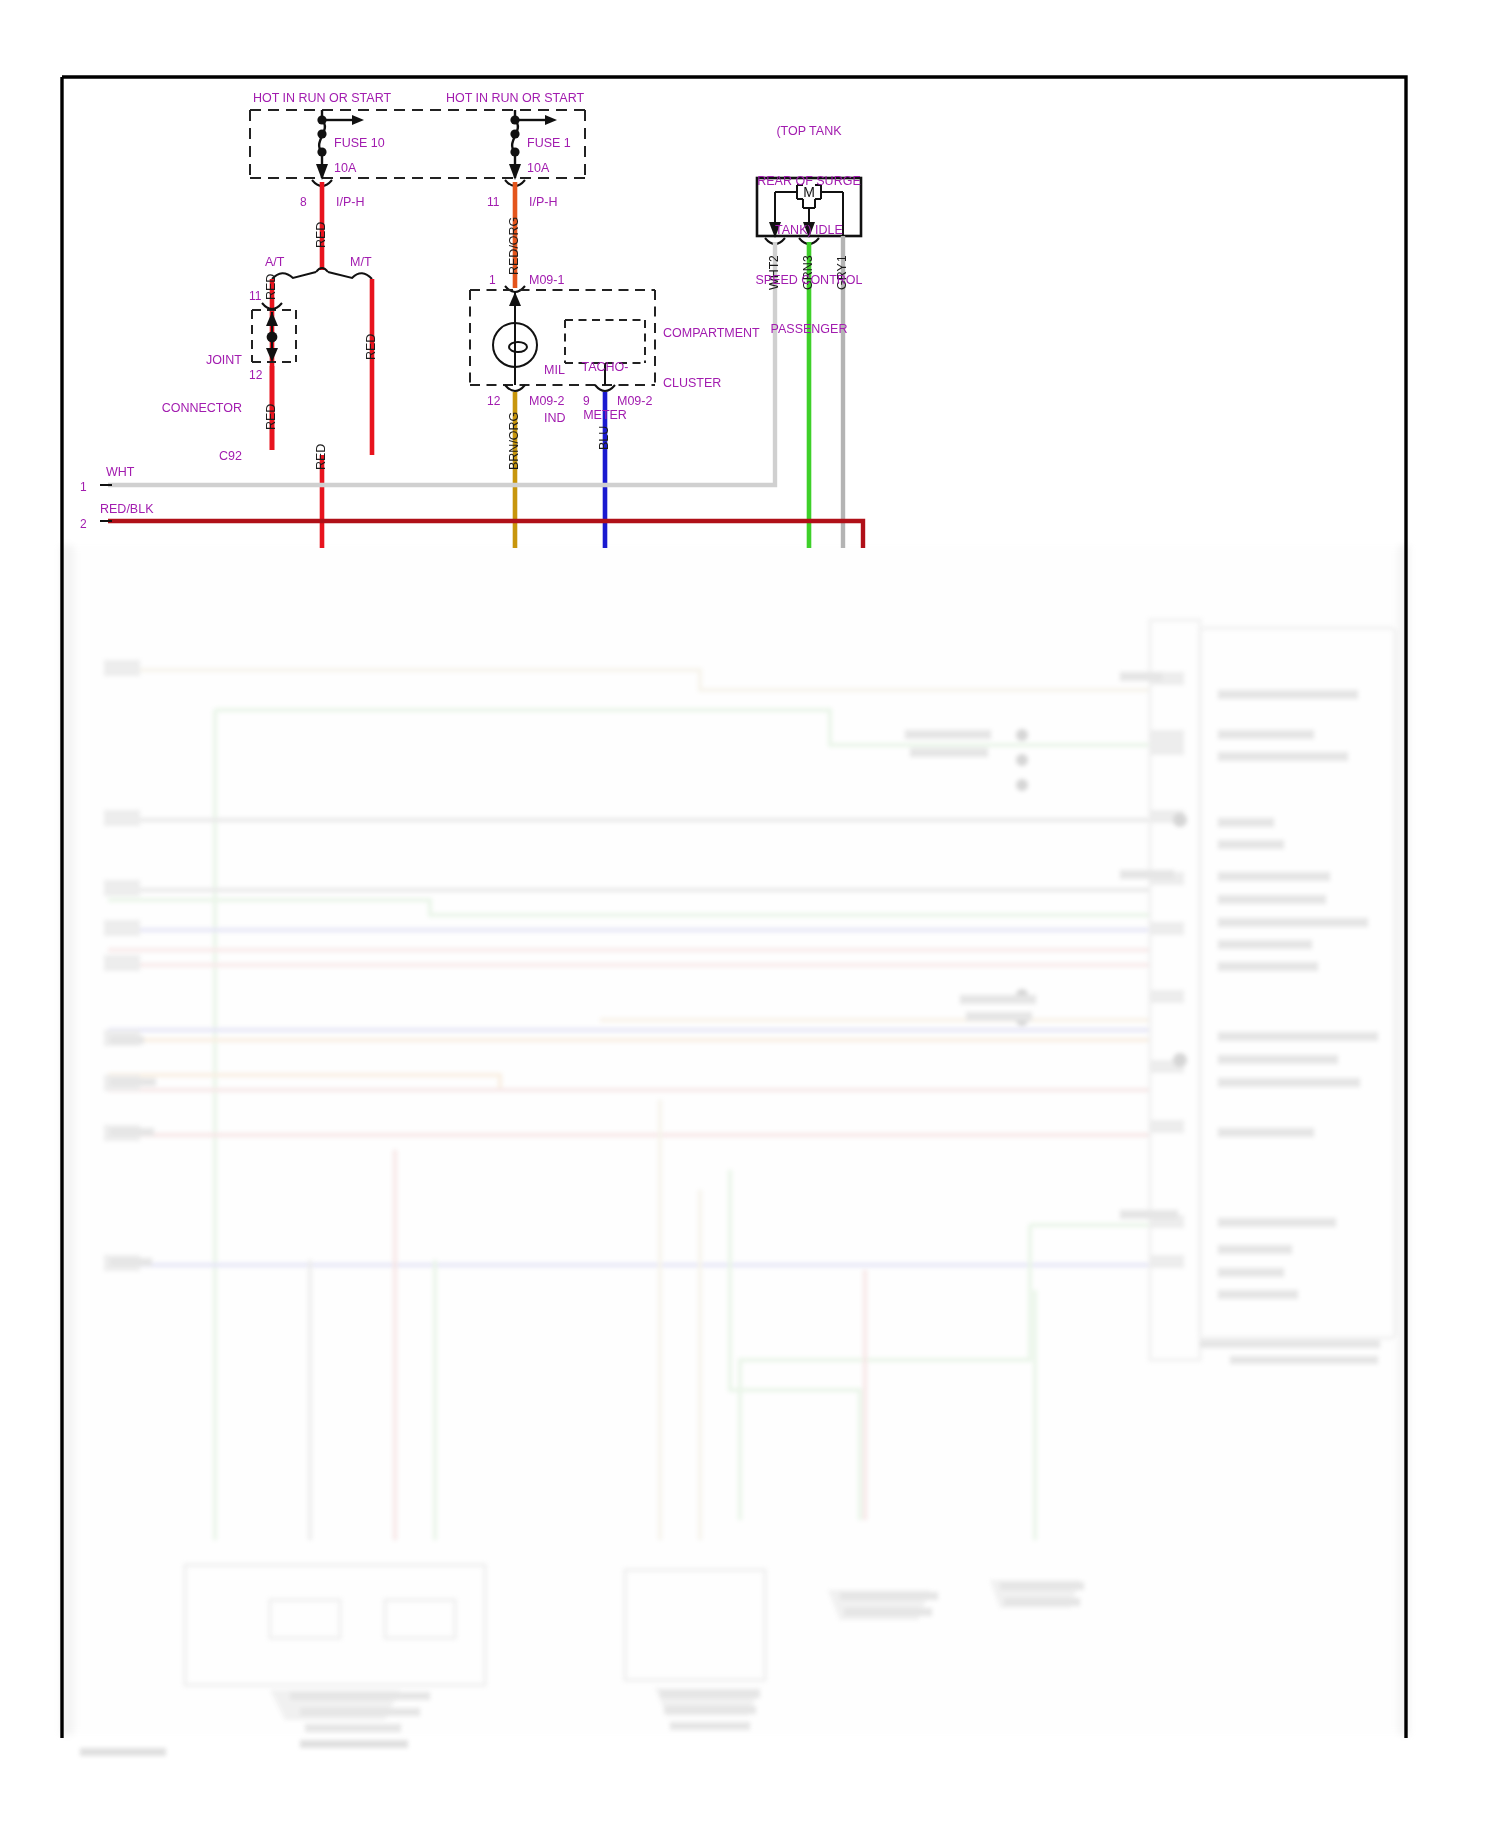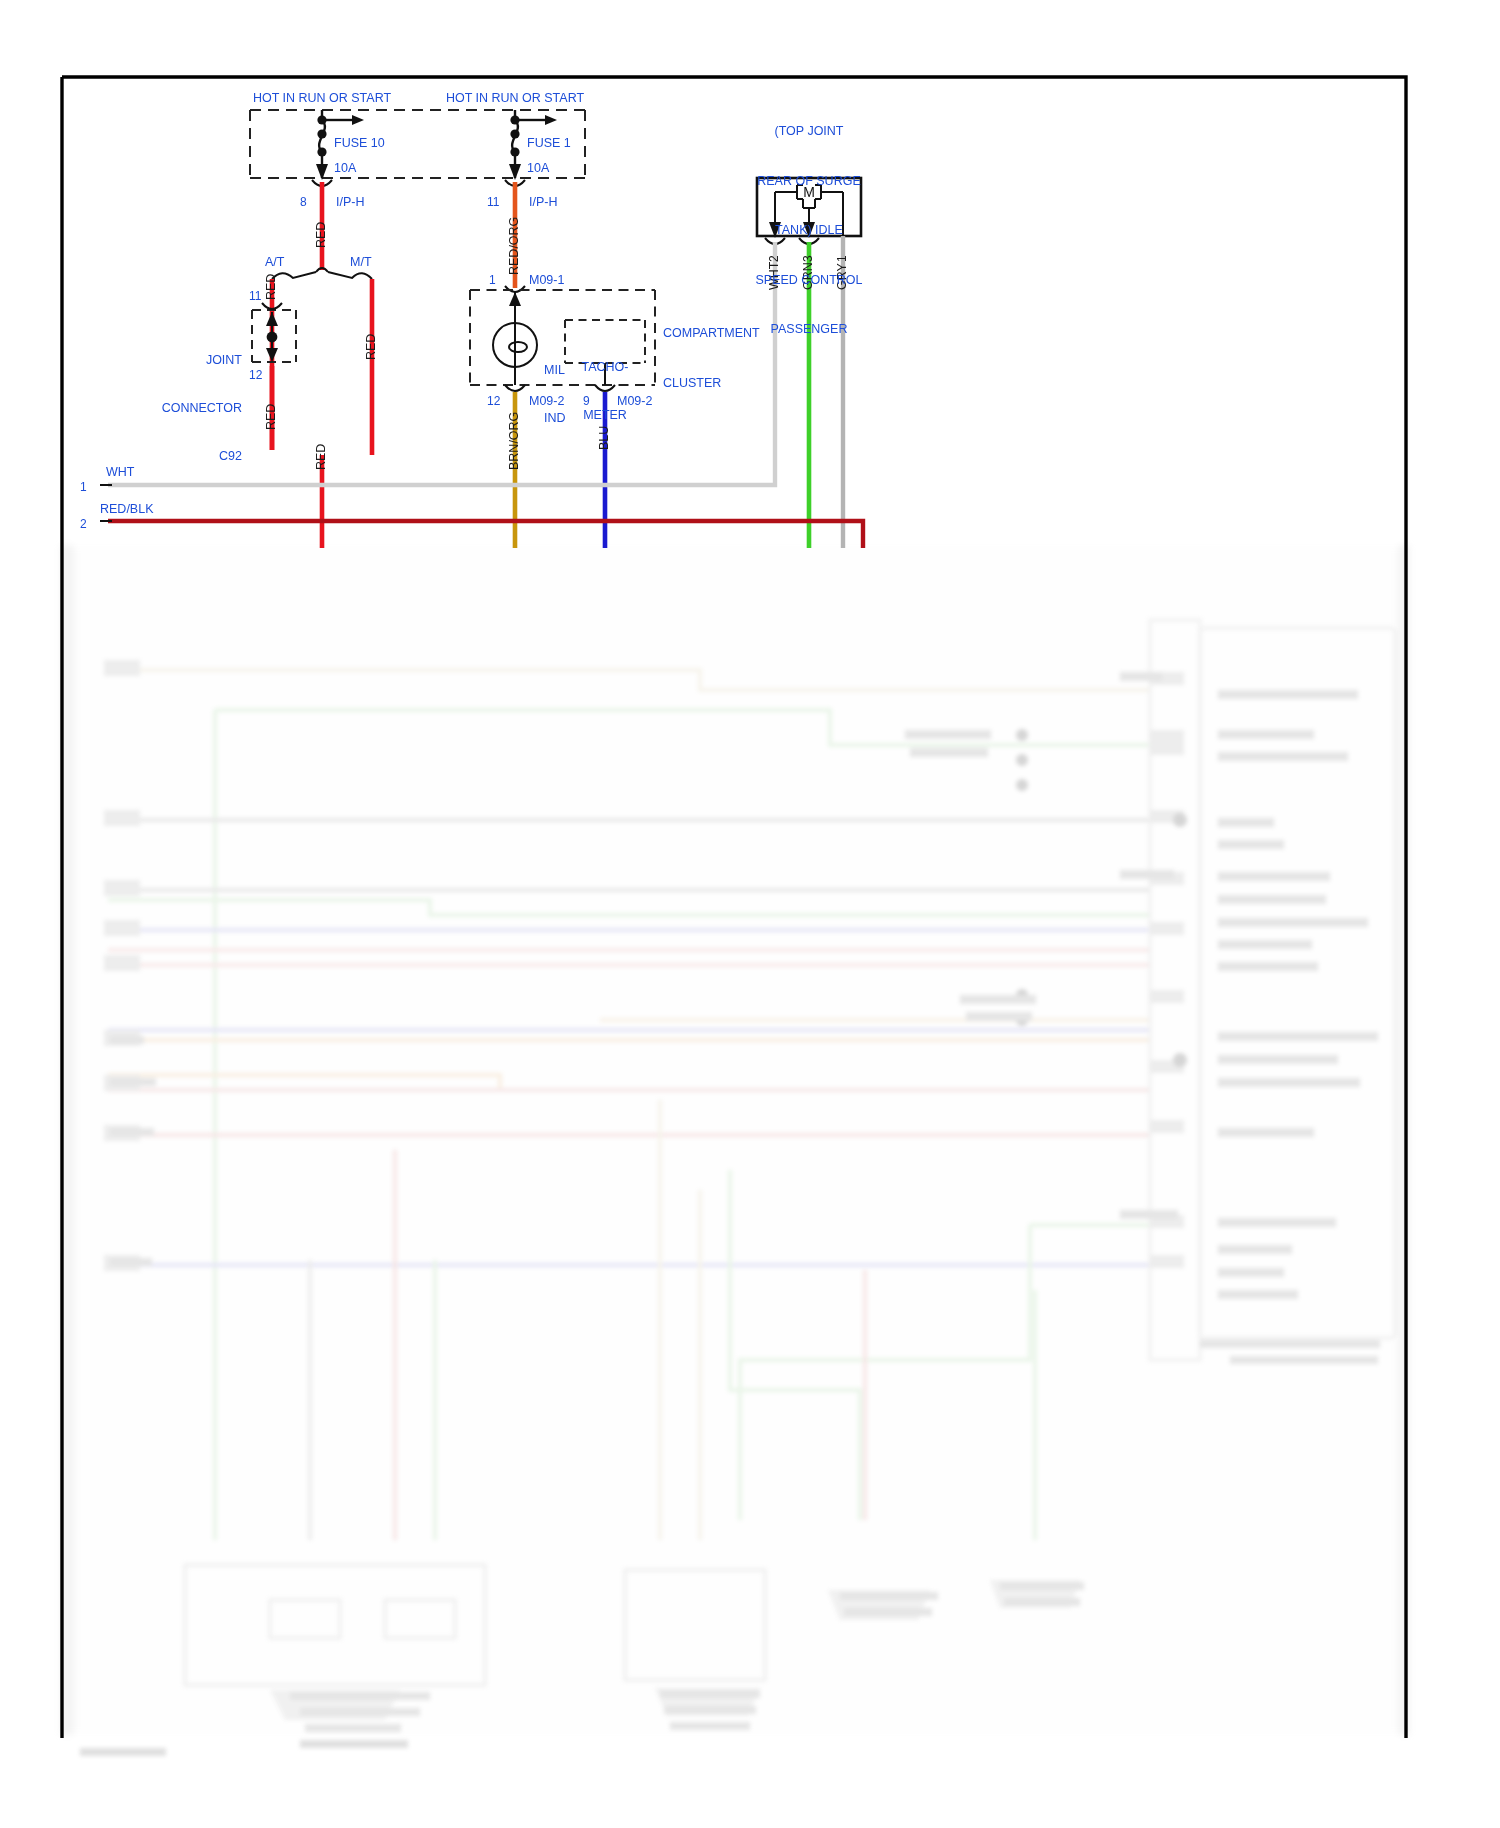--- a/index.html
+++ b/index.html
@@ -1,21 +1,21 @@
 <!DOCTYPE html>
 <html><head>
 <meta charset="utf-8">
 <title>Wiring Diagram</title>
 <style>
   html,body{margin:0;padding:0;background:#ffffff;}
   body{width:1500px;height:1828px;position:relative;overflow:hidden;
        font-family:"Liberation Sans",sans-serif;color:#000;}
   #stage{position:absolute;left:0;top:0;width:1500px;height:1828px;}
   .abs{position:absolute;}
-  .txt{font-size:12.5px;line-height:13.5px;white-space:pre;color:#1d4ed8;}
+  .txt{font-size:12.5px;line-height:13.5px;white-space:pre;color:#a21caf;}
   .txt.num{font-size:12px;}
   .vtxt{position:absolute;font-size:12.5px;white-space:nowrap;
         transform-origin:0 0;transform:rotate(-90deg);color:#1a1a1a;}
   .ctr{text-align:center;}
   svg{position:absolute;left:0;top:0;overflow:visible;}
   #blurlayer{position:absolute;left:0;top:0;width:1500px;height:1828px;
              filter:blur(2.2px);opacity:.30;pointer-events:none;}
   #blurlayer2{position:absolute;left:0;top:0;width:1500px;height:1828px;
              filter:blur(3.4px);opacity:.22;pointer-events:none;}
 </style>
@@ -362,21 +362,21 @@
   <div class="abs txt ctr" style="left:565px;top:327px;width:80px;line-height:16px;">
     <div>TACHO-</div>
     <div>METER</div>
   </div>
   <div class="abs txt num" style="left:487px;top:395px;">12</div>
   <div class="abs txt" style="left:529px;top:395px;">M09-2</div>
   <div class="abs txt num" style="left:583px;top:395px;">9</div>
   <div class="abs txt" style="left:617px;top:395px;">M09-2</div>
 
   <div class="abs txt ctr" style="left:729px;top:90px;width:160px;line-height:16.5px;">
-    <div>(TOP JOINT</div>
+    <div>(TOP TANK</div>
     <div>REAR OF SURGE</div>
     <div>TANK) IDLE</div>
     <div>SPEED CONTROL</div>
     <div>PASSENGER</div>
   </div>
 
   <div class="abs txt num" style="left:80px;top:481px;">1</div>
   <div class="abs txt" style="left:106px;top:466px;">WHT</div>
   <div class="abs txt num" style="left:80px;top:518px;">2</div>
   <div class="abs txt" style="left:100px;top:503px;">RED/BLK</div>

